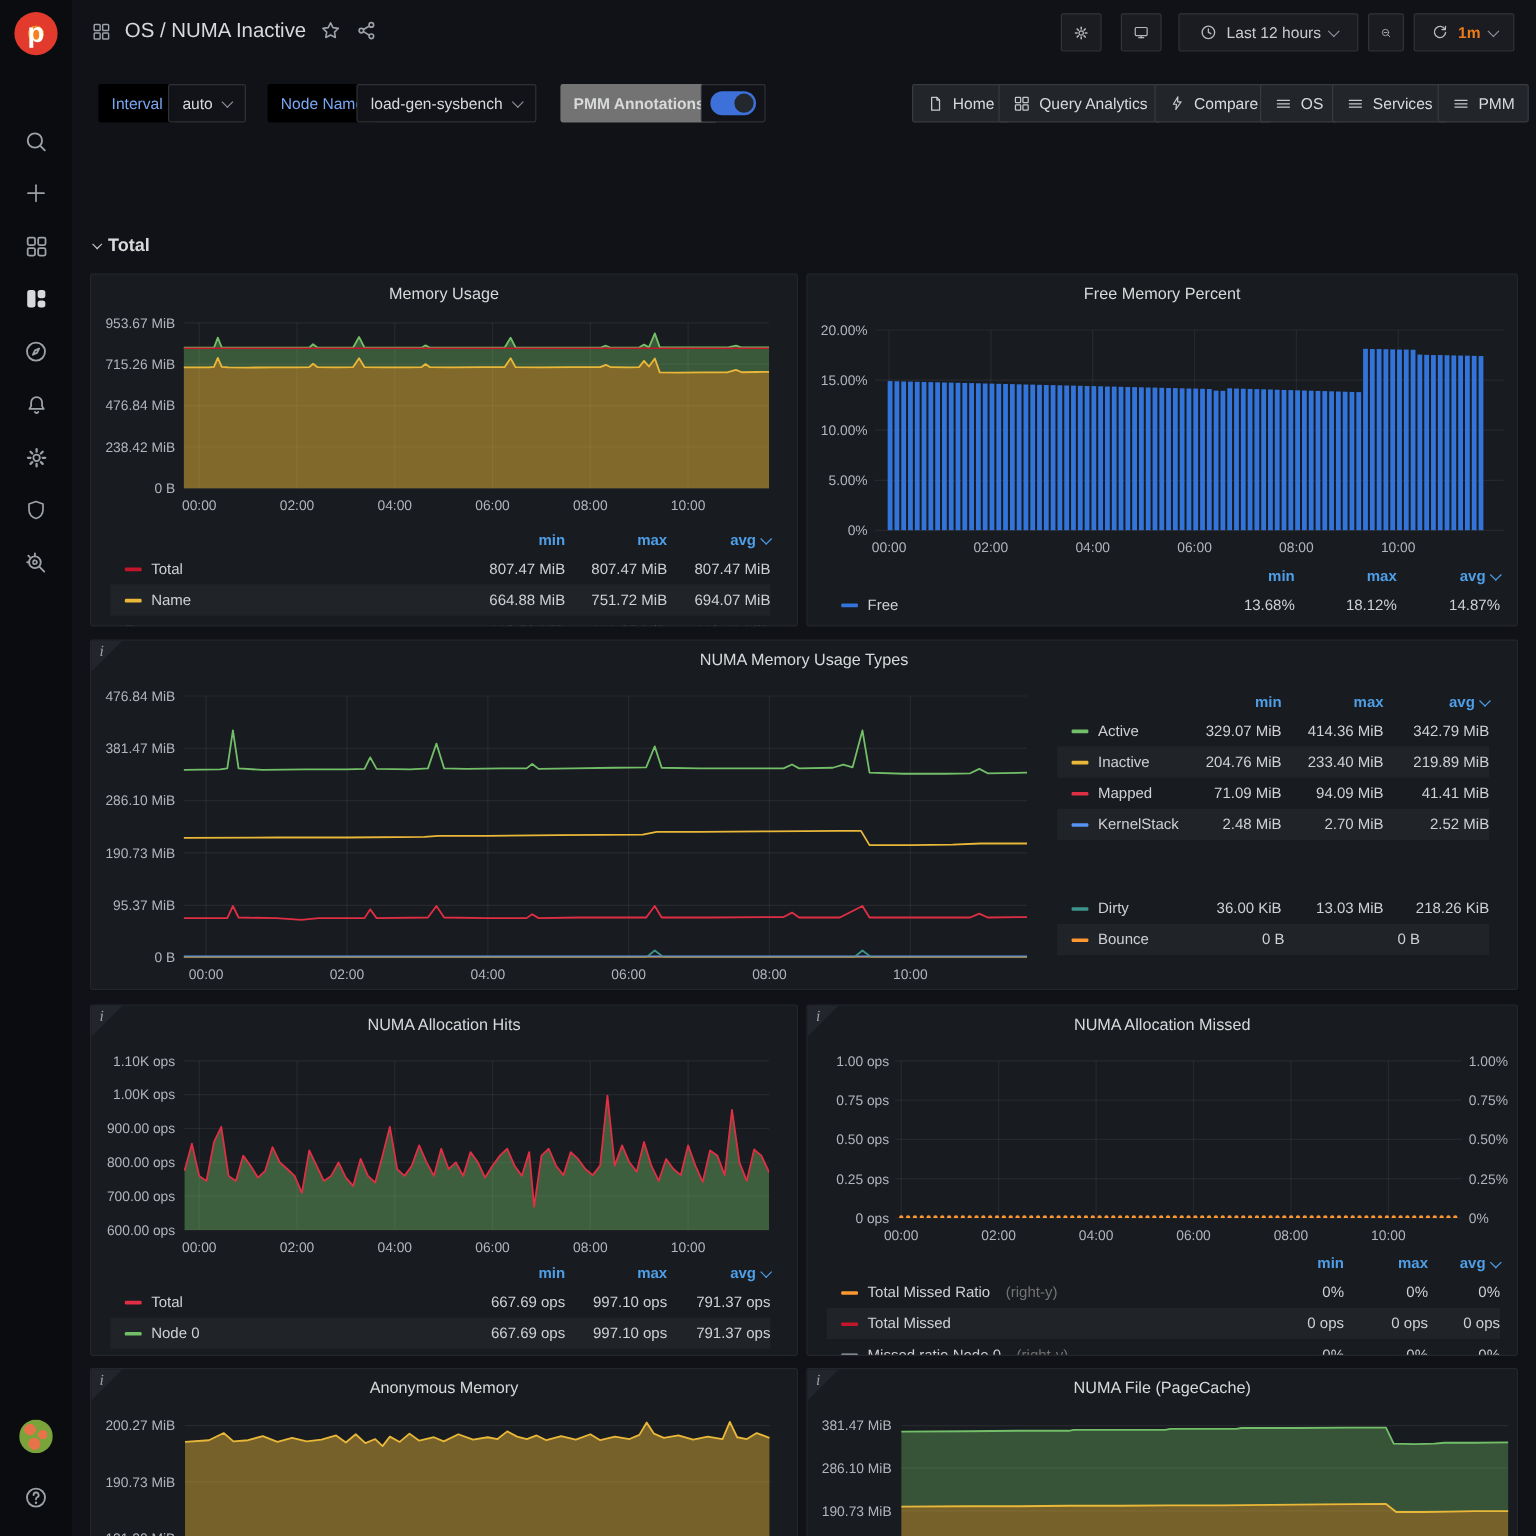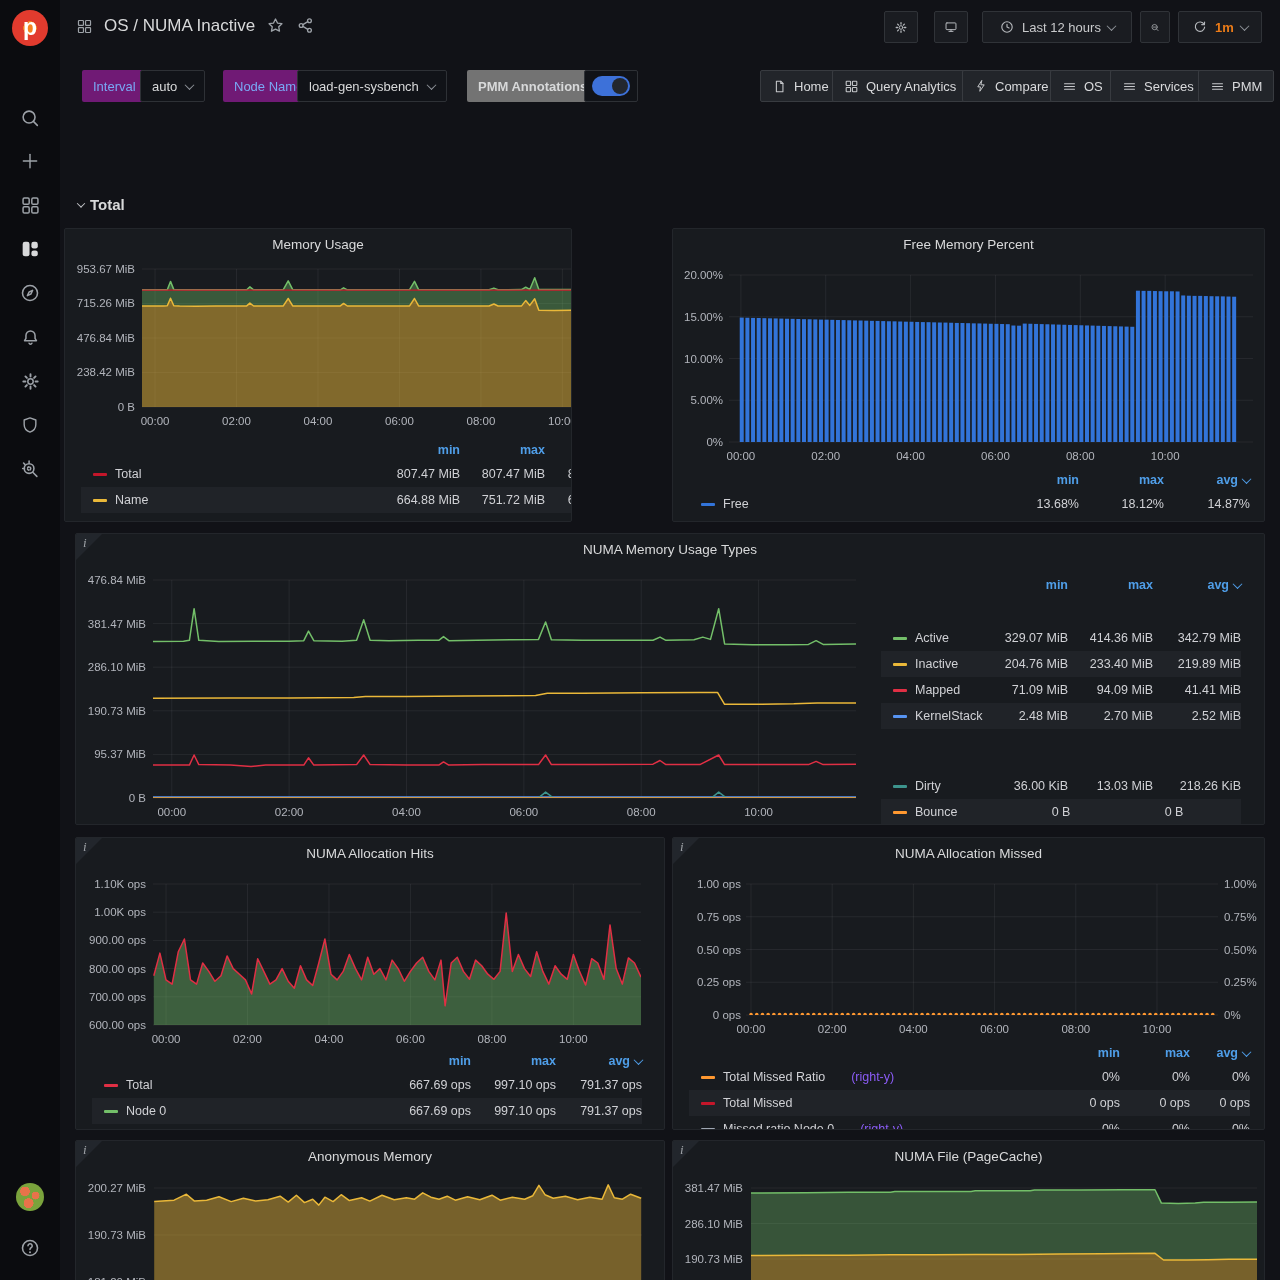--- a/index.html
+++ b/index.html
@@ -26,21 +26,21 @@
   #page-title { position:absolute; left:104px; top:16px; font-size:17px; font-weight:500; color:#d8d9da; }
   .topbtn { position:absolute; top:11px; height:32px; background:#1a1c21; border:1px solid #303338; border-radius:2px;
             display:flex; align-items:center; justify-content:center; gap:7px; color:#c9cacc; font-size:13px; cursor:pointer; padding:0 9px; }
   .topbtn svg { stroke:#b6b9bd; fill:none; stroke-width:1.7; stroke-linecap:round; stroke-linejoin:round; }
   .orange { color:#eb7b18; font-weight:700; }
   .chev { display:inline-block; width:7px; height:7px; border-right:1.6px solid #8e9299; border-bottom:1.6px solid #8e9299; transform:rotate(45deg) translate(-1px,-1px); }
   .chev.blue { border-color:#4f9ee8; }
 
   
   .chip { position:absolute; top:70px; height:32px; display:flex; align-items:center; padding:0 11px; border-radius:2px; font-size:13px; cursor:default; }
-  .chip.lbl { background:#701a75; color:#79a9f5; font-weight:500; }
+  .chip.lbl { background:#000000; color:#79a9f5; font-weight:500; }
   .chip.val { background:#111318; border:1px solid #2e3136; color:#d8d9da; gap:9px; cursor:pointer; }
   .chip.plain { background:#737373; color:#d8d9da; font-weight:700; }
   #toggle-wrap { position:absolute; top:70px; left:584px; width:54px; height:32px; background:#111318; border:1px solid #2e3136; border-radius:2px; display:flex; align-items:center; justify-content:center; cursor:pointer; }
   #toggle { position:relative; width:38px; height:20px; border-radius:10px; background:#3d71d9; }
   #toggle .knob { position:absolute; right:2px; top:2px; width:16px; height:16px; border-radius:50%; background:#23272e; }
   .linkbtn { position:absolute; top:70px; height:32px; background:#22252a; border:1px solid #383b40; border-radius:2px;
              display:flex; align-items:center; gap:7px; padding:0 11px; color:#d9dadc; font-size:13px; font-weight:500; cursor:pointer; }
   .linkbtn svg { stroke:#c6c8cb; fill:none; stroke-width:1.7; stroke-linecap:round; stroke-linejoin:round; }
 
   
@@ -48,39 +48,39 @@
   #section-hdr .chev { width:6px; height:6px; border-color:#c2c4c8; }
 
   
   .panel { position:absolute; background:#181b1f; border:1px solid #23262b; border-radius:2px; overflow:hidden; }
   .panel h2 { position:absolute; top:8px; left:0; right:0; text-align:center; font-size:13.5px; font-weight:500; color:#d8d9da; cursor:pointer; }
   .panel svg.chart { position:absolute; left:0; top:0; }
   svg text.tick { font-family:"Liberation Sans",sans-serif; font-size:11.5px; fill:#b2b5bc; }
   .corner { position:absolute; top:0; left:0; width:0; height:0; border-top:26px solid #22262c; border-right:26px solid transparent; }
   .corner-i { position:absolute; top:1px; left:7px; font-family:"Liberation Serif",serif; font-style:italic; font-size:13px; color:#9fa3a8; cursor:pointer; }
 
-  #p-memory    { left:64px;  top:228px;  width:508px;  height:294px; }
+  #p-memory    { left:75px;  top:228px;  width:590px;  height:294px; }
   #p-freepct   { left:672px; top:228px;  width:593px;  height:294px; }
   #p-types     { left:75px;  top:533px;  width:1190px; height:292px; }
   #p-hits      { left:75px;  top:837px;  width:590px;  height:293px; }
   #p-missed    { left:672px; top:837px;  width:593px;  height:293px; }
   #p-anon      { left:75px;  top:1140px; width:590px;  height:293px; }
   #p-pagecache { left:672px; top:1140px; width:593px;  height:293px; }
 
   
   .legend { position:absolute; font-size:12.5px; color:#d0d1d5; }
   .lg-head, .lg-row { display:grid; align-items:center; }
   .lg-head { height:22px; color:#4f9ee8; font-weight:700; }
   .lg-row { height:26px; }
   .lg-row.striped { background:rgba(204,204,220,0.05); }
   .lg-col, .lg-val { text-align:right; }
   .lg-col { cursor:pointer; }
   .lg-label { display:flex; align-items:center; gap:8px; padding-left:12px; cursor:pointer; }
   .swatch { display:inline-block; width:14px; height:3px; border-radius:1px; flex:none; }
-  .dim { color:#8b5cf6; margin-left:18px; }
+  .dim { color:#737373; margin-left:5px; }
 </style>
 </head>
 <body>
 
 <div id="screen">
 
   <nav id="sidebar">
     <div id="logo">
         <span>p</span>
       </div>
@@ -541,21 +541,21 @@
         <text x="565.2270450751253" y="282" text-anchor="middle" class="tick">08:00</text>
         <text x="682.5893155258765" y="282" text-anchor="middle" class="tick">10:00</text>
       </svg>
     <div class="legend" style="top: 40px; left: 805px; width: 360px;">
         <div class="lg-head" style="grid-template-columns: 1fr 85px 85px 88px;">
           <span></span>
           <span class="lg-col">min</span>
           <span class="lg-col">max</span>
           <span class="lg-col">avg<span class="chev blue" style="margin-left: 5px;"></span></span>
         </div>
-        <div class="lg-row" style="grid-template-columns: 1fr 85px 85px 88px; margin-top: 29px;">
+        <div class="lg-row" style="grid-template-columns: 1fr 85px 85px 88px;">
           <span class="lg-label">
             <i class="swatch" style="background: rgb(115, 191, 105);"></i>
             <span>Active</span>
           </span>
           <span class="lg-val">329.07 MiB</span>
           <span class="lg-val">414.36 MiB</span>
           <span class="lg-val">342.79 MiB</span>
         </div>
         <div class="lg-row striped" style="grid-template-columns: 1fr 85px 85px 88px;">
           <span class="lg-label">

